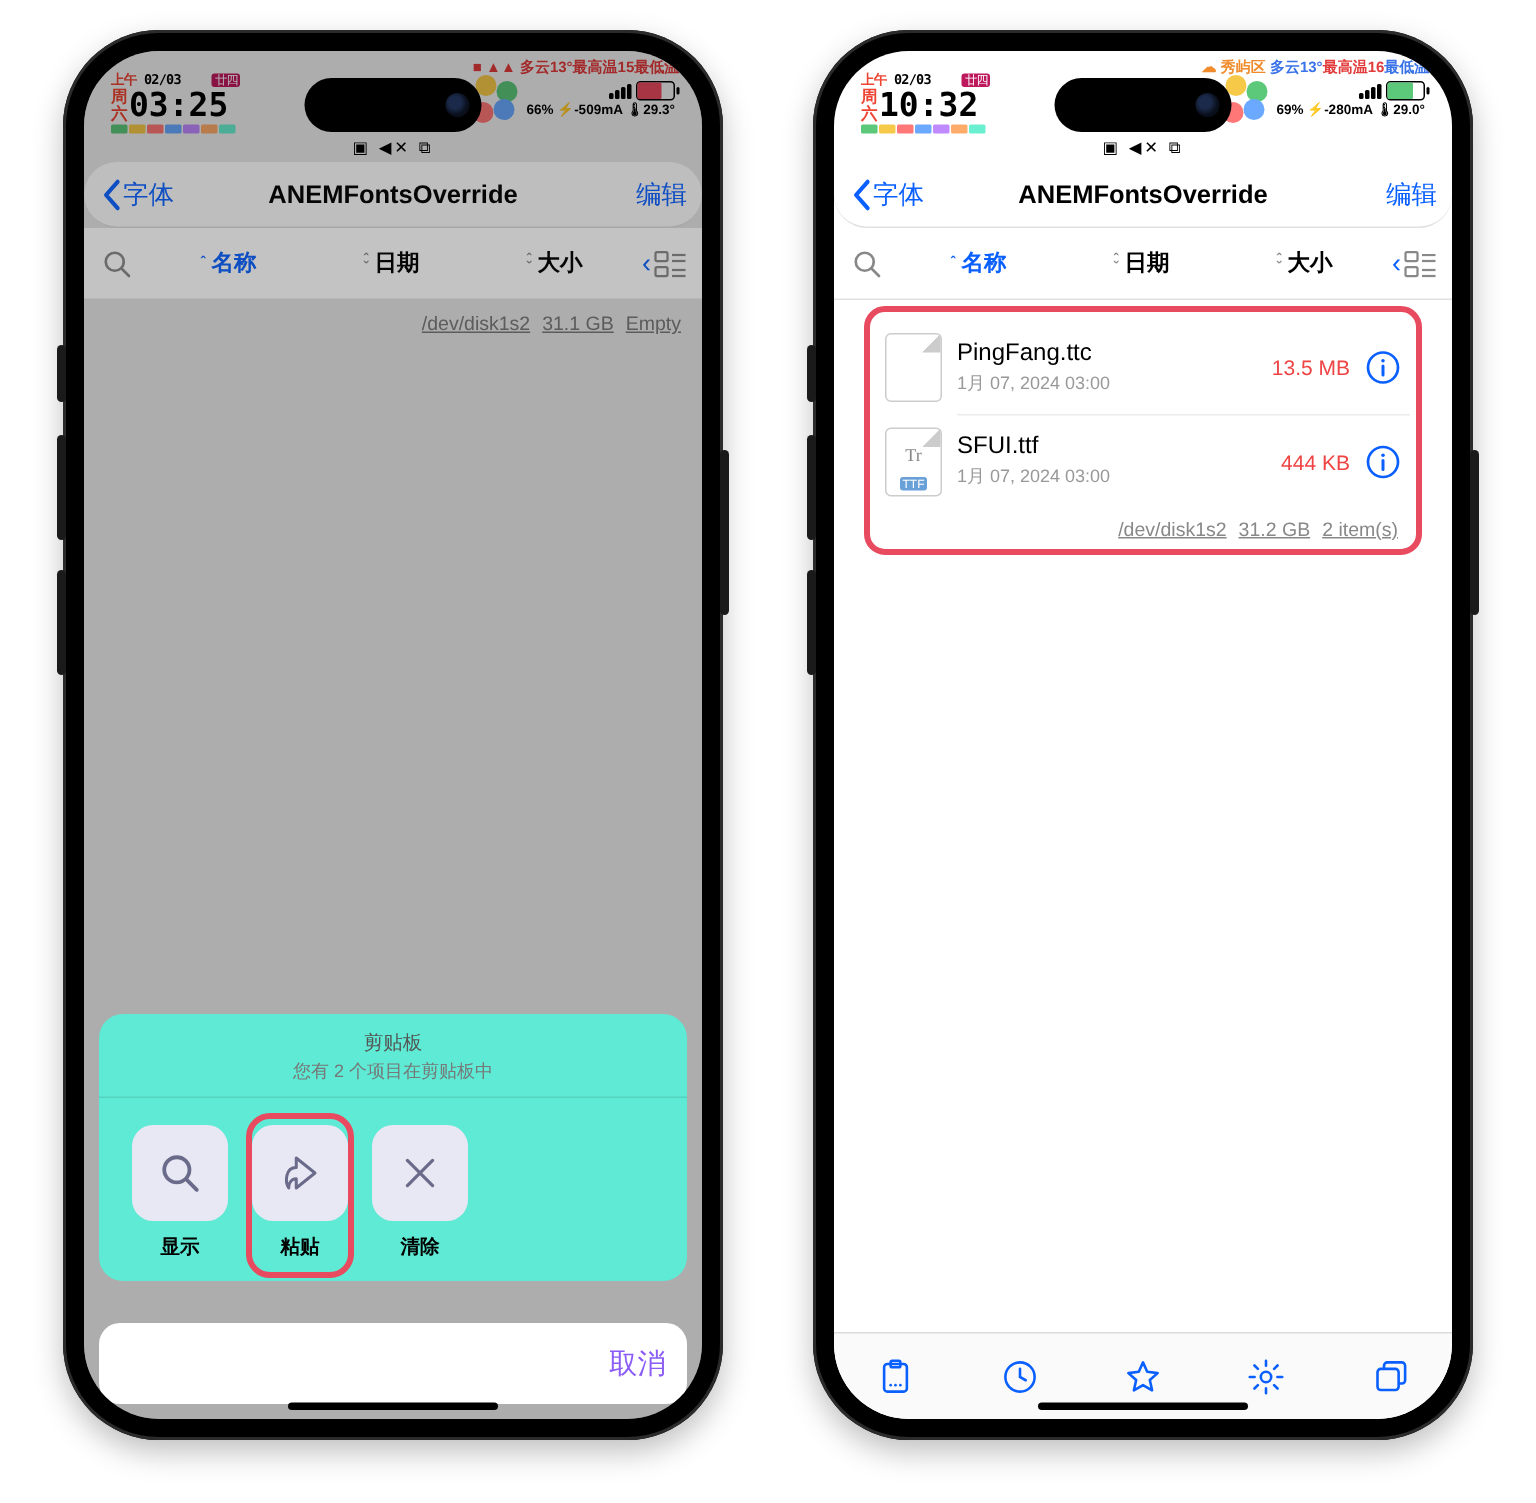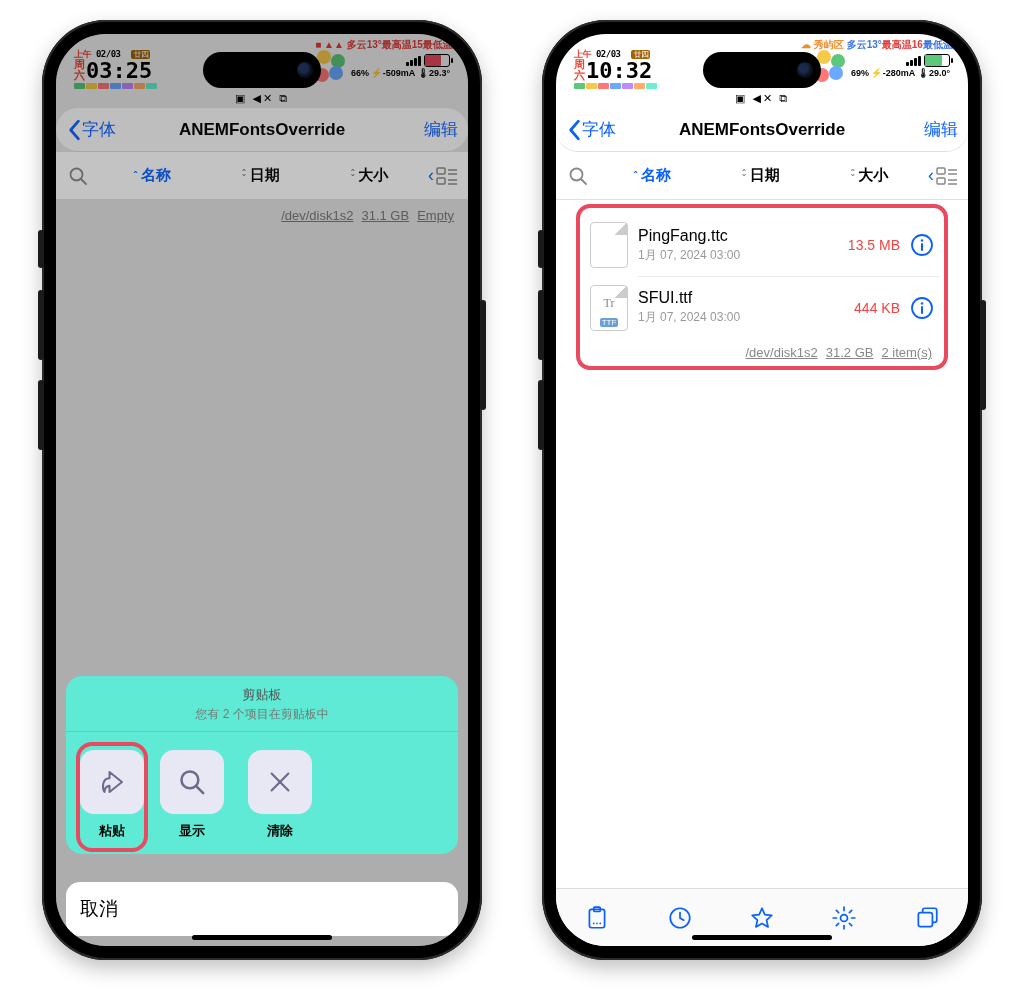--- a/index.html
+++ b/index.html
@@ -88,21 +88,21 @@
     z-index: 40;
   }
   .clock-widget {
     width: 90px;
     line-height: 1.05;
     font-family: monospace;
   }
   .clock-top { font-size: 9px; letter-spacing:-0.5px; }
   .clock-top .d1 { color:#e43; font-weight:700; }
   .clock-top .d2 { color:#000; font-weight:700; }
-  .clock-top .badge { background:#a16207; color:#fff; font-size:8px; padding:0 2px; border-radius:2px; margin-left:6px; }
+  .clock-top .badge { background:#be185d; color:#fff; font-size:8px; padding:0 2px; border-radius:2px; margin-left:16px; }
   .clock-main { font-size: 22px; font-weight: 800; color: #000;}
   .clock-main .hand { color:#e43; display:inline-block; margin-right:1px; font-size:11px; line-height:1; vertical-align:top;}
   .clock-bot { display:flex; gap:1px; }
   .clock-bot span { width:11px; height:6px; border-radius:1px; }
 
   .right-widget { display:flex; align-items:center; gap:6px; }
   .flower {
     width: 32px; height: 32px; position: relative;
   }
   .flower span {
@@ -204,22 +204,22 @@
     width:64px; height:64px; border-radius:14px; background:#e8e8f4;
     display:flex; align-items:center; justify-content:center;
     color:#6a6a8a;
   }
   .act .lbl { font-size:13px; font-weight:600; color:#000; }
   .act.highlight {
     border: 4px solid #e84a5f; border-radius:16px; padding:4px 4px 8px;
     margin:-8px -8px -12px;
   }
   .cancel-btn {
-    background:#fff; border-radius:14px; text-align:left;
-    padding:14px; font-size:19px; color:#000000; font-weight:500;margin-top:28px;
+    background:#fff; border-radius:14px; text-align:right;
+    padding:14px; font-size:19px; color:#8b5cf6; font-weight:500;margin-top:28px;
   }
 
   
   .file-area {
     border:4px solid #e84a5f; border-radius:14px;
     margin:4px 20px 0; padding:6px 4px 2px;
   }
   .file-row {
     display:flex; align-items:center; padding:8px 6px;
   }
@@ -380,36 +380,36 @@
       </div>
     </div>
 
     <div class="sheet-wrap">
       <div class="sheet">
         <div class="sheet-head">
           <div class="t1">剪贴板</div>
           <div class="t2">您有 2 个项目在剪贴板中</div>
         </div>
         <div class="sheet-body">
-          <div class="act highlight">
-            <div class="icbox">
-              <svg width="30" height="30" viewBox="0 0 24 24">
-                  <path d="M4 12 L14 4 L14 9 C20 9 20 17 18 20 C18 15 14 15 14 15 L14 20 Z" transform="scale(-1,1) translate(-24,0)" fill="none" stroke="#6a6a8a" stroke-width="1.6" stroke-linejoin="round"></path>
-                </svg>
-            </div>
-            <div class="lbl">粘贴</div>
-          </div>
           <div class="act">
             <div class="icbox">
               <svg width="28" height="28" viewBox="0 0 20 20">
                   <circle cx="8.5" cy="8.5" r="6" stroke="#6a6a8a" stroke-width="1.8" fill="none"></circle>
                   <line x1="13.5" y1="13.5" x2="18" y2="18" stroke="#6a6a8a" stroke-width="1.8" stroke-linecap="round"></line>
                 </svg>
             </div>
             <div class="lbl">显示</div>
+          </div>
+          <div class="act highlight">
+            <div class="icbox">
+              <svg width="30" height="30" viewBox="0 0 24 24">
+                  <path d="M4 12 L14 4 L14 9 C20 9 20 17 18 20 C18 15 14 15 14 15 L14 20 Z" transform="scale(-1,1) translate(-24,0)" fill="none" stroke="#6a6a8a" stroke-width="1.6" stroke-linejoin="round"></path>
+                </svg>
+            </div>
+            <div class="lbl">粘贴</div>
           </div>
           <div class="act">
             <div class="icbox">
               <svg width="24" height="24" viewBox="0 0 20 20">
                   <line x1="3" y1="3" x2="17" y2="17" stroke="#6a6a8a" stroke-width="1.8" stroke-linecap="round"></line>
                   <line x1="17" y1="3" x2="3" y2="17" stroke="#6a6a8a" stroke-width="1.8" stroke-linecap="round"></line>
                 </svg>
             </div>
             <div class="lbl">清除</div>
           </div>

